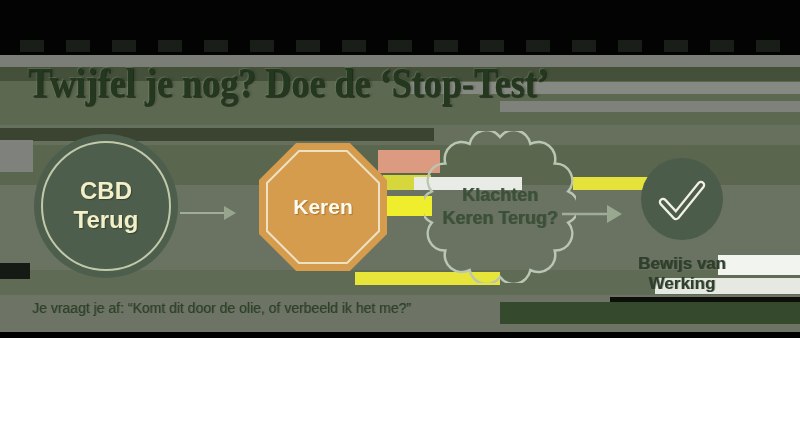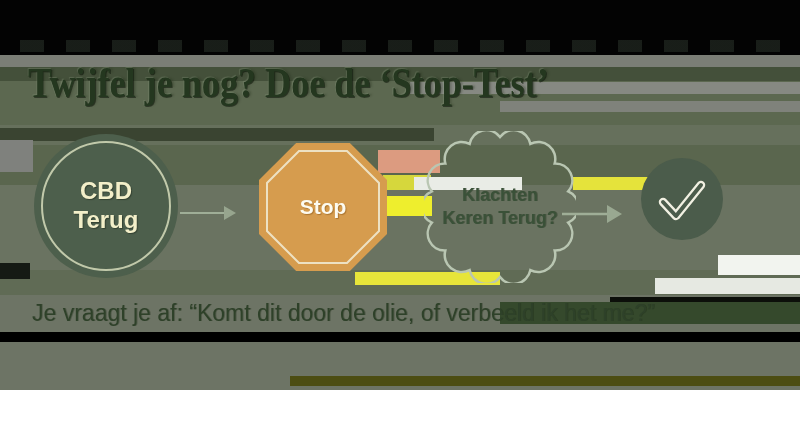--- a/index.html
+++ b/index.html
@@ -1,17 +1,17 @@
 <!DOCTYPE html>
 <html><head>
 <meta charset="utf-8">
 <style>
   html,body{margin:0;padding:0;}
   .stage{
-    position:relative;width:800px;height:446px;overflow:hidden;
+    position:relative;width:800px;height:338px;overflow:hidden;
     background:#7f1d1d;font-family:"Liberation Sans",sans-serif;
   }
   .black-top{position:absolute;left:0;top:0;width:800px;height:55px;background:#030303;}
   .black-top .dashes{
     position:absolute;left:20px;top:40px;width:760px;height:12px;opacity:.55;
     background:repeating-linear-gradient(90deg,#2a332a 0 24px,transparent 24px 46px);
   }
   .main{
     position:absolute;left:0;top:55px;width:800px;height:335px;
     background:linear-gradient(180deg,
@@ -62,21 +62,21 @@
     text-shadow:1px 1px 1px rgba(120,70,10,.45);}
   .cloud-label{color:#3a5138;font-weight:700;font-size:18px;line-height:1.3;
     text-shadow:1px 0 0 rgba(25,40,20,.35);}
   .bewijs-label{
     position:absolute;left:607px;top:199px;width:150px;z-index:3;text-align:center;
     color:#2e3f2c;font-weight:700;font-size:17px;line-height:1.2;
     text-shadow:1px 0 0 rgba(20,30,15,.4);
   }
   .para{
     position:absolute;left:32px;z-index:2;margin:0;color:#2e4129;
-    font-size:23px;line-height:1.2;text-shadow:1px 0 0 rgba(25,40,20,.3);
+    font-size:14px;line-height:1.2;text-shadow:1px 0 0 rgba(25,40,20,.3);
   }
   .para1{top:245px;}
   .para2{top:288px;white-space:pre-line;}
 </style>
 </head>
 <body>
 
 <div class="stage">
 
   <div class="black-top">
@@ -118,21 +118,21 @@
     <svg class="shape" style="left:178px;top:145px;" width="60" height="26" viewBox="0 0 60 26">
       <line x1="2" y1="13" x2="46" y2="13" stroke-width="2" stroke="#9fae97"></line>
       <polygon points="46,6 58,13 46,20" opacity="0.85" fill="#9fae97"></polygon>
     </svg>
 
     <svg class="shape" style="left:258px;top:87px;" width="130" height="130" viewBox="0 0 130 130">
       <path d="M38.1,1 L91.9,1 L129,38.1 L129,91.9 L91.9,129 L38.1,129 L1,91.9 L1,38.1 Z" fill="#d69c4e"></path>
       <path d="M41,9 L89,9 L121,41 L121,89 L89,121 L41,121 L9,89 L9,41 Z" fill="none" stroke="#f0e9d0" stroke-width="2" opacity="0.9"></path>
     </svg>
     <div class="overlay oct-label" style="left:258px;top:87px;width:130px;height:130px;">
-      <span>Stop</span>
+      <span>Keren</span>
     </div>
 
     <svg class="shape" style="left:424px;top:76px;" width="152" height="152" viewBox="0 0 152 152">
       <path d="M76,6 A17,17 0 0 1 106.4,12.9 A17,17 0 0 1 130.7,32.4 A17,17 0 0 1 144.2,60.4
                A17,17 0 0 1 144.2,91.6 A17,17 0 0 1 130.7,119.6 A17,17 0 0 1 106.4,139.1
                A17,17 0 0 1 76,146 A17,17 0 0 1 45.6,139.1 A17,17 0 0 1 21.3,119.6
                A17,17 0 0 1 7.8,91.6 A17,17 0 0 1 7.8,60.4 A17,17 0 0 1 21.3,32.4
                A17,17 0 0 1 45.6,12.9 A17,17 0 0 1 76,6 Z" fill="none" stroke-width="2.5" stroke="#b9c6b2"></path>
     </svg>
     <div class="overlay cloud-label" style="left:424px;top:76px;width:152px;height:152px;">
@@ -145,19 +145,23 @@
       <polygon points="47,7 62,16 47,25" opacity="0.9" fill="#9fae97"></polygon>
     </svg>
 
     <svg class="shape" style="left:640px;top:102px;" width="84" height="84" viewBox="0 0 84 84">
       <circle cx="42" cy="42" r="41" fill="#4b5c4b"></circle>
       <g>
         <path d="M23,45 L36,59 L61,28" fill="none" stroke="#f1f0e2" stroke-width="8.5" stroke-linecap="round" stroke-linejoin="round"></path>
         <path d="M23,45 L36,59 L61,28" fill="none" stroke-width="4" stroke-linecap="round" stroke-linejoin="round" stroke="#4b5c4b"></path>
       </g>
     </svg>
+    <div class="bewijs-label">
+      <div>Bewijs van</div>
+      <div>Werking</div>
+    </div>
 
     <p class="para para1">Je vraagt je af: “Komt dit door de olie, of verbeeld ik het me?”</p>
 
   </div>
 
   <div style="position:absolute;left:0;top:390px;width:800px;height:56px;background:#ffffff;"></div>
 </div>
 
 </body></html>

